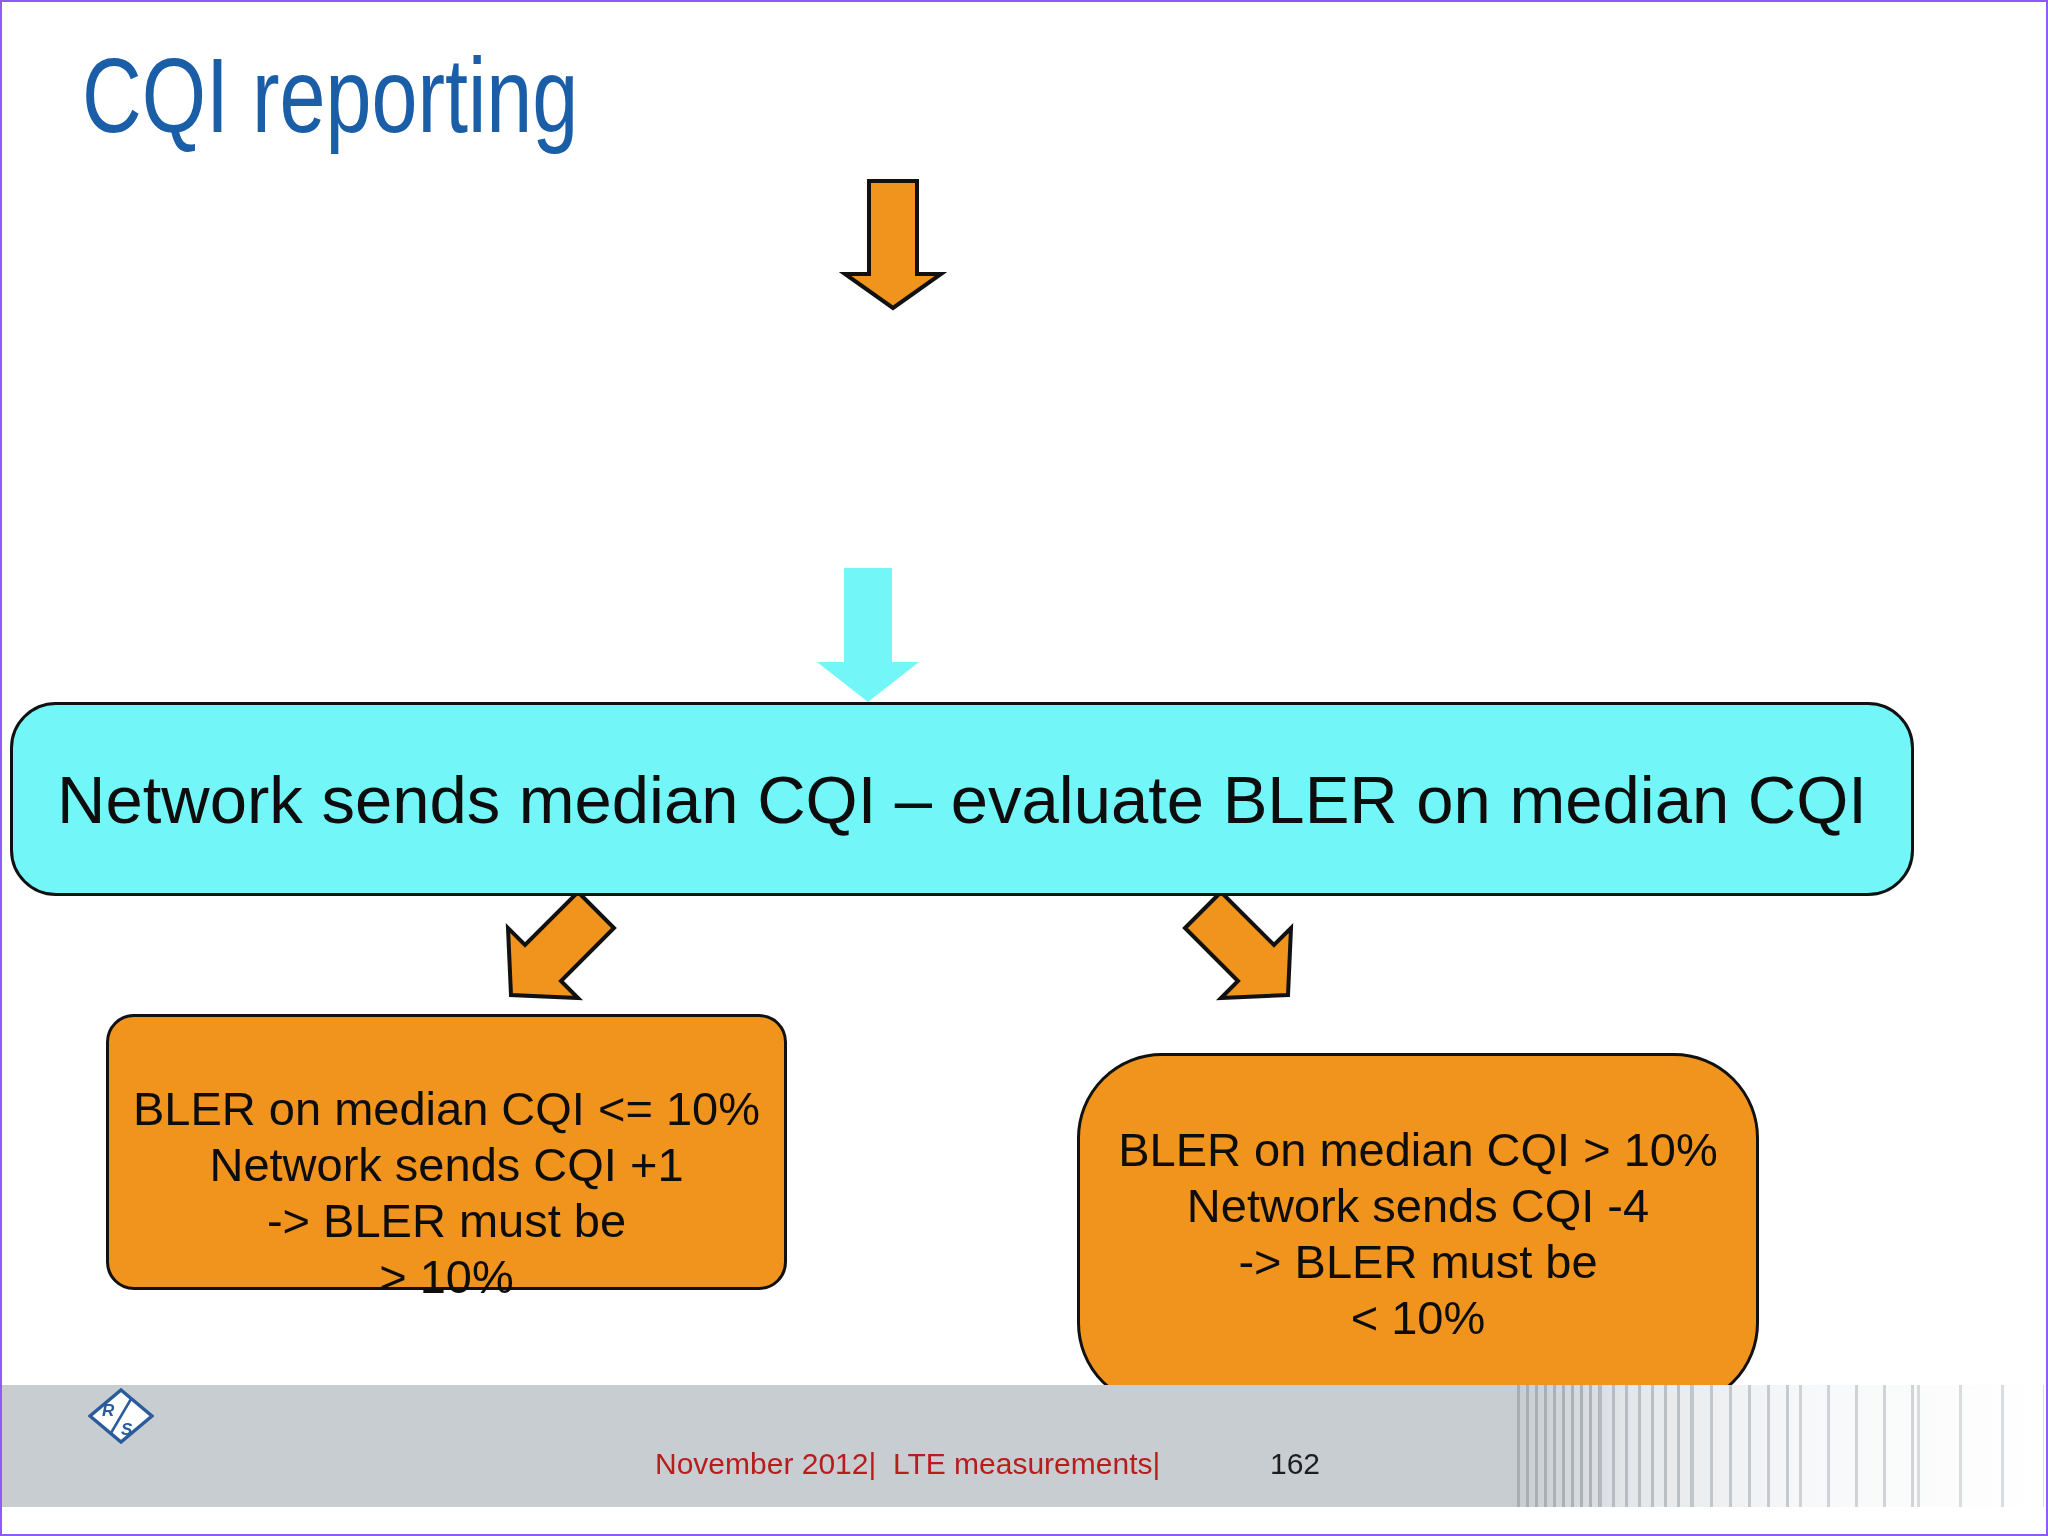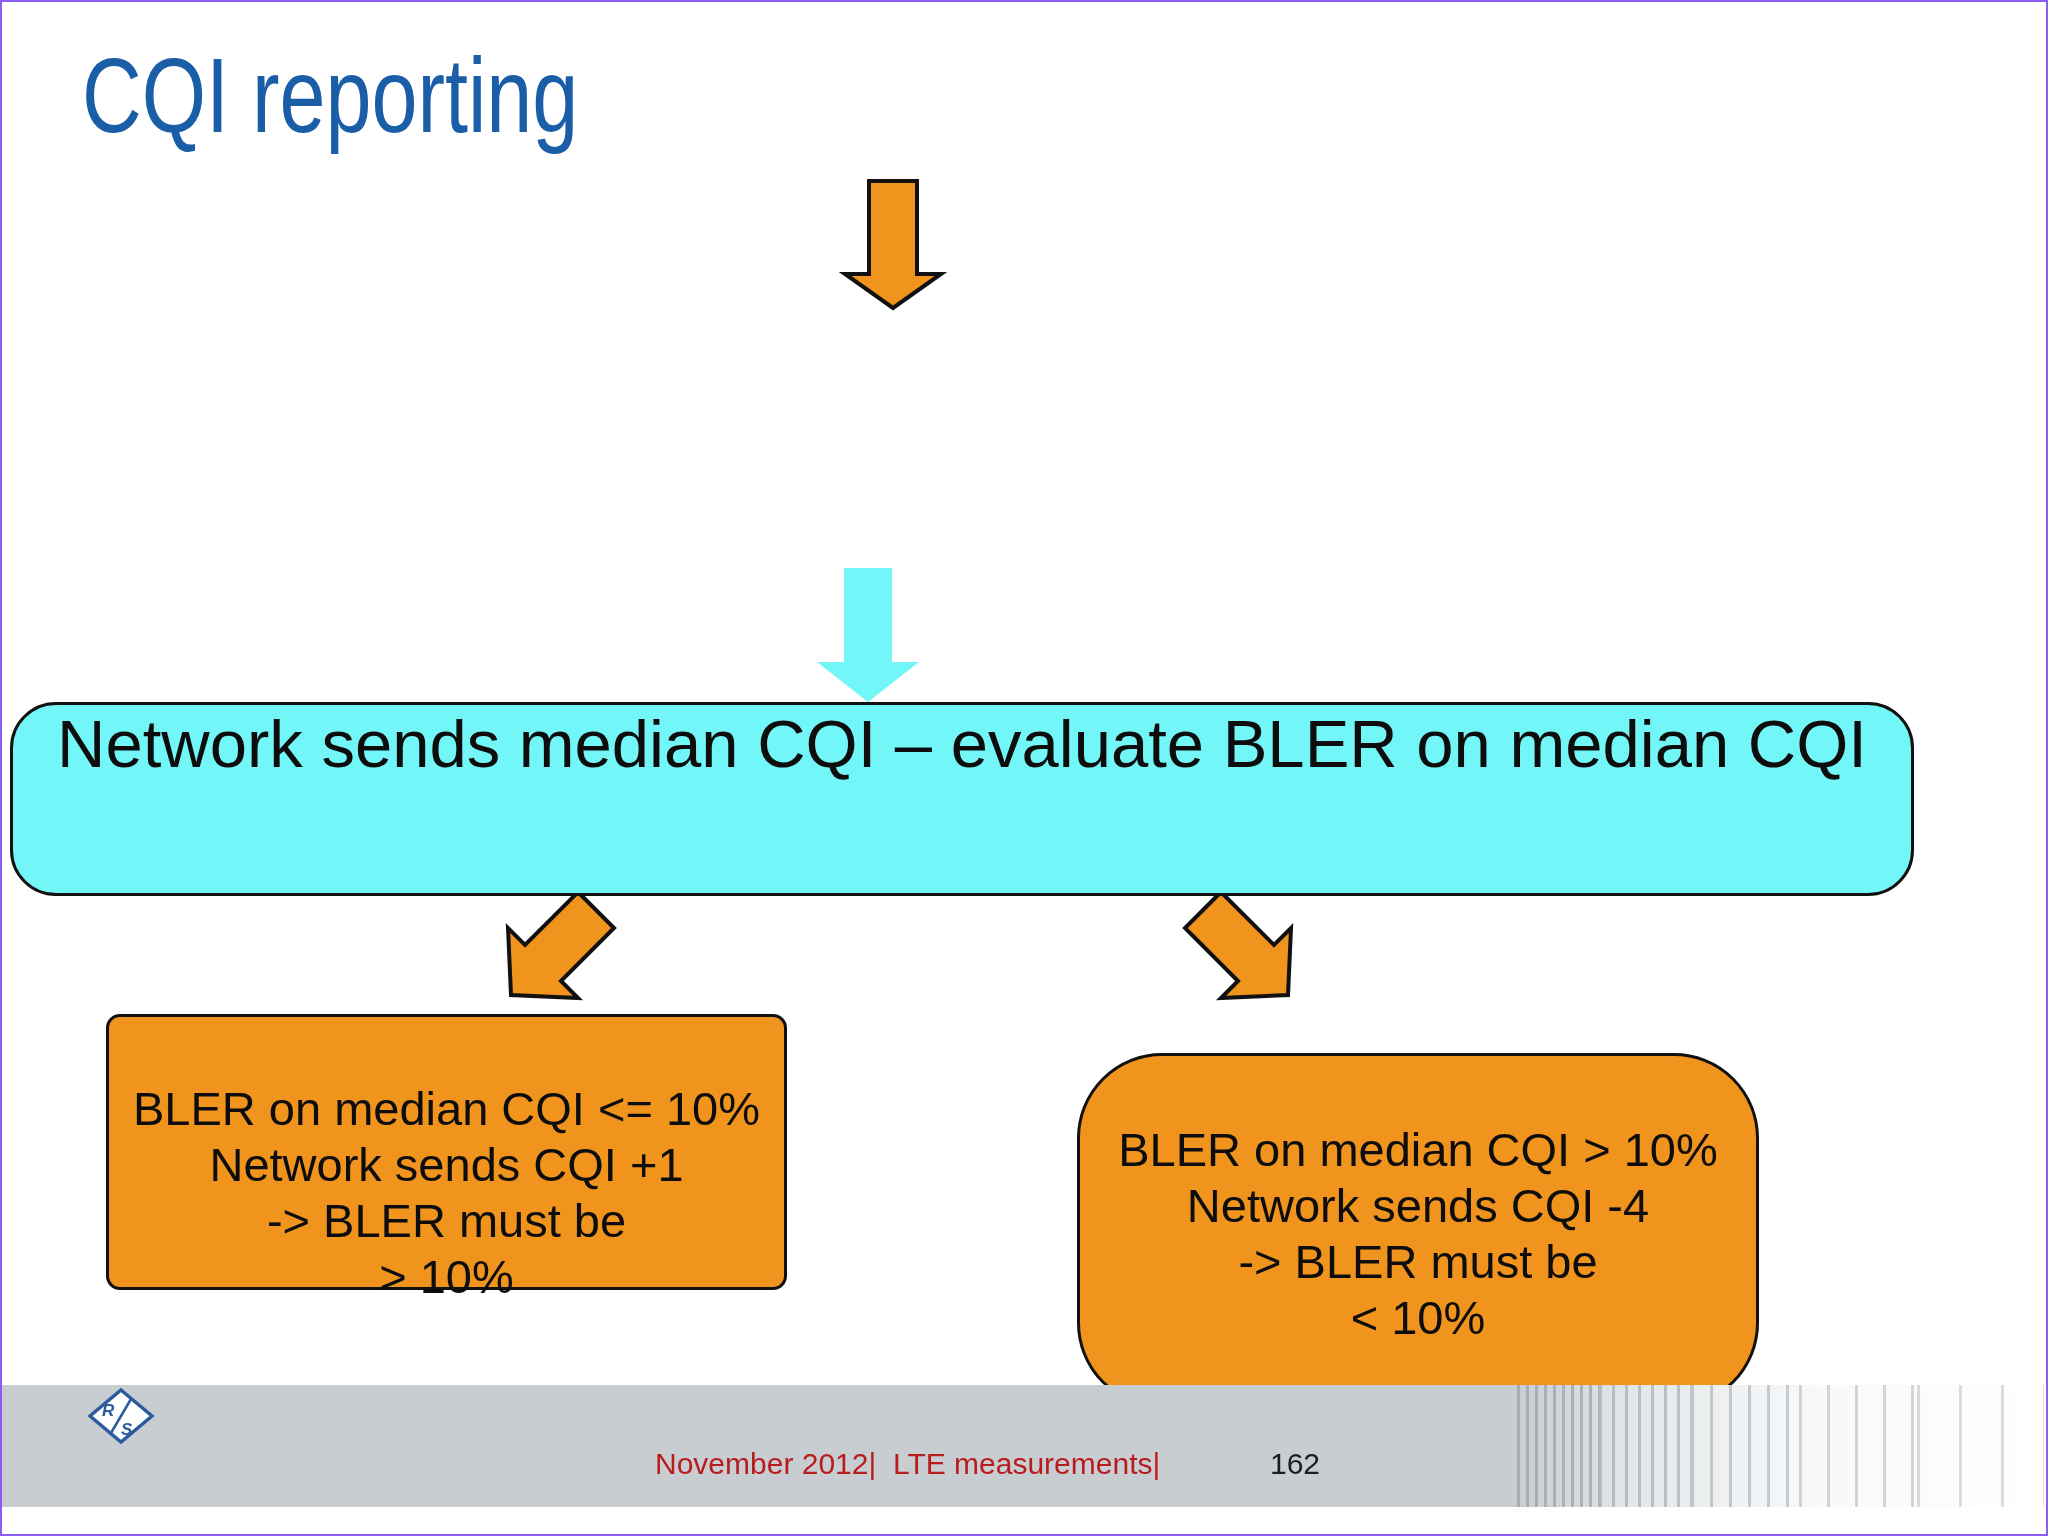--- a/index.html
+++ b/index.html
@@ -32,27 +32,27 @@
   #box-calc{
     left:88px;top:319px;width:1592px;height:238px;
     border-radius:30px;
     font-size:66px;line-height:79px;
     padding-top:2px;
   }
   #box-network{
     left:8px;top:700px;width:1904px;height:194px;
     border-radius:46px;
     background:#73F6F8;
-    display:flex;justify-content:center;
+    display:flex;align-items:center;justify-content:center;
     font-size:67px;
     white-space:nowrap;
   }
   #box-low{
     left:104px;top:1012px;width:681px;height:276px;
-    border-radius:14px;
+    border-radius:28px;
     font-size:47px;line-height:56px;
     padding-top:64px;
   }
   #box-high{
     left:1075px;top:1003px;width:682px;height:355px;
     border-radius:85px;
     font-size:47px;line-height:56px;
     padding-top:66px;
     margin-top:48px;
   }

